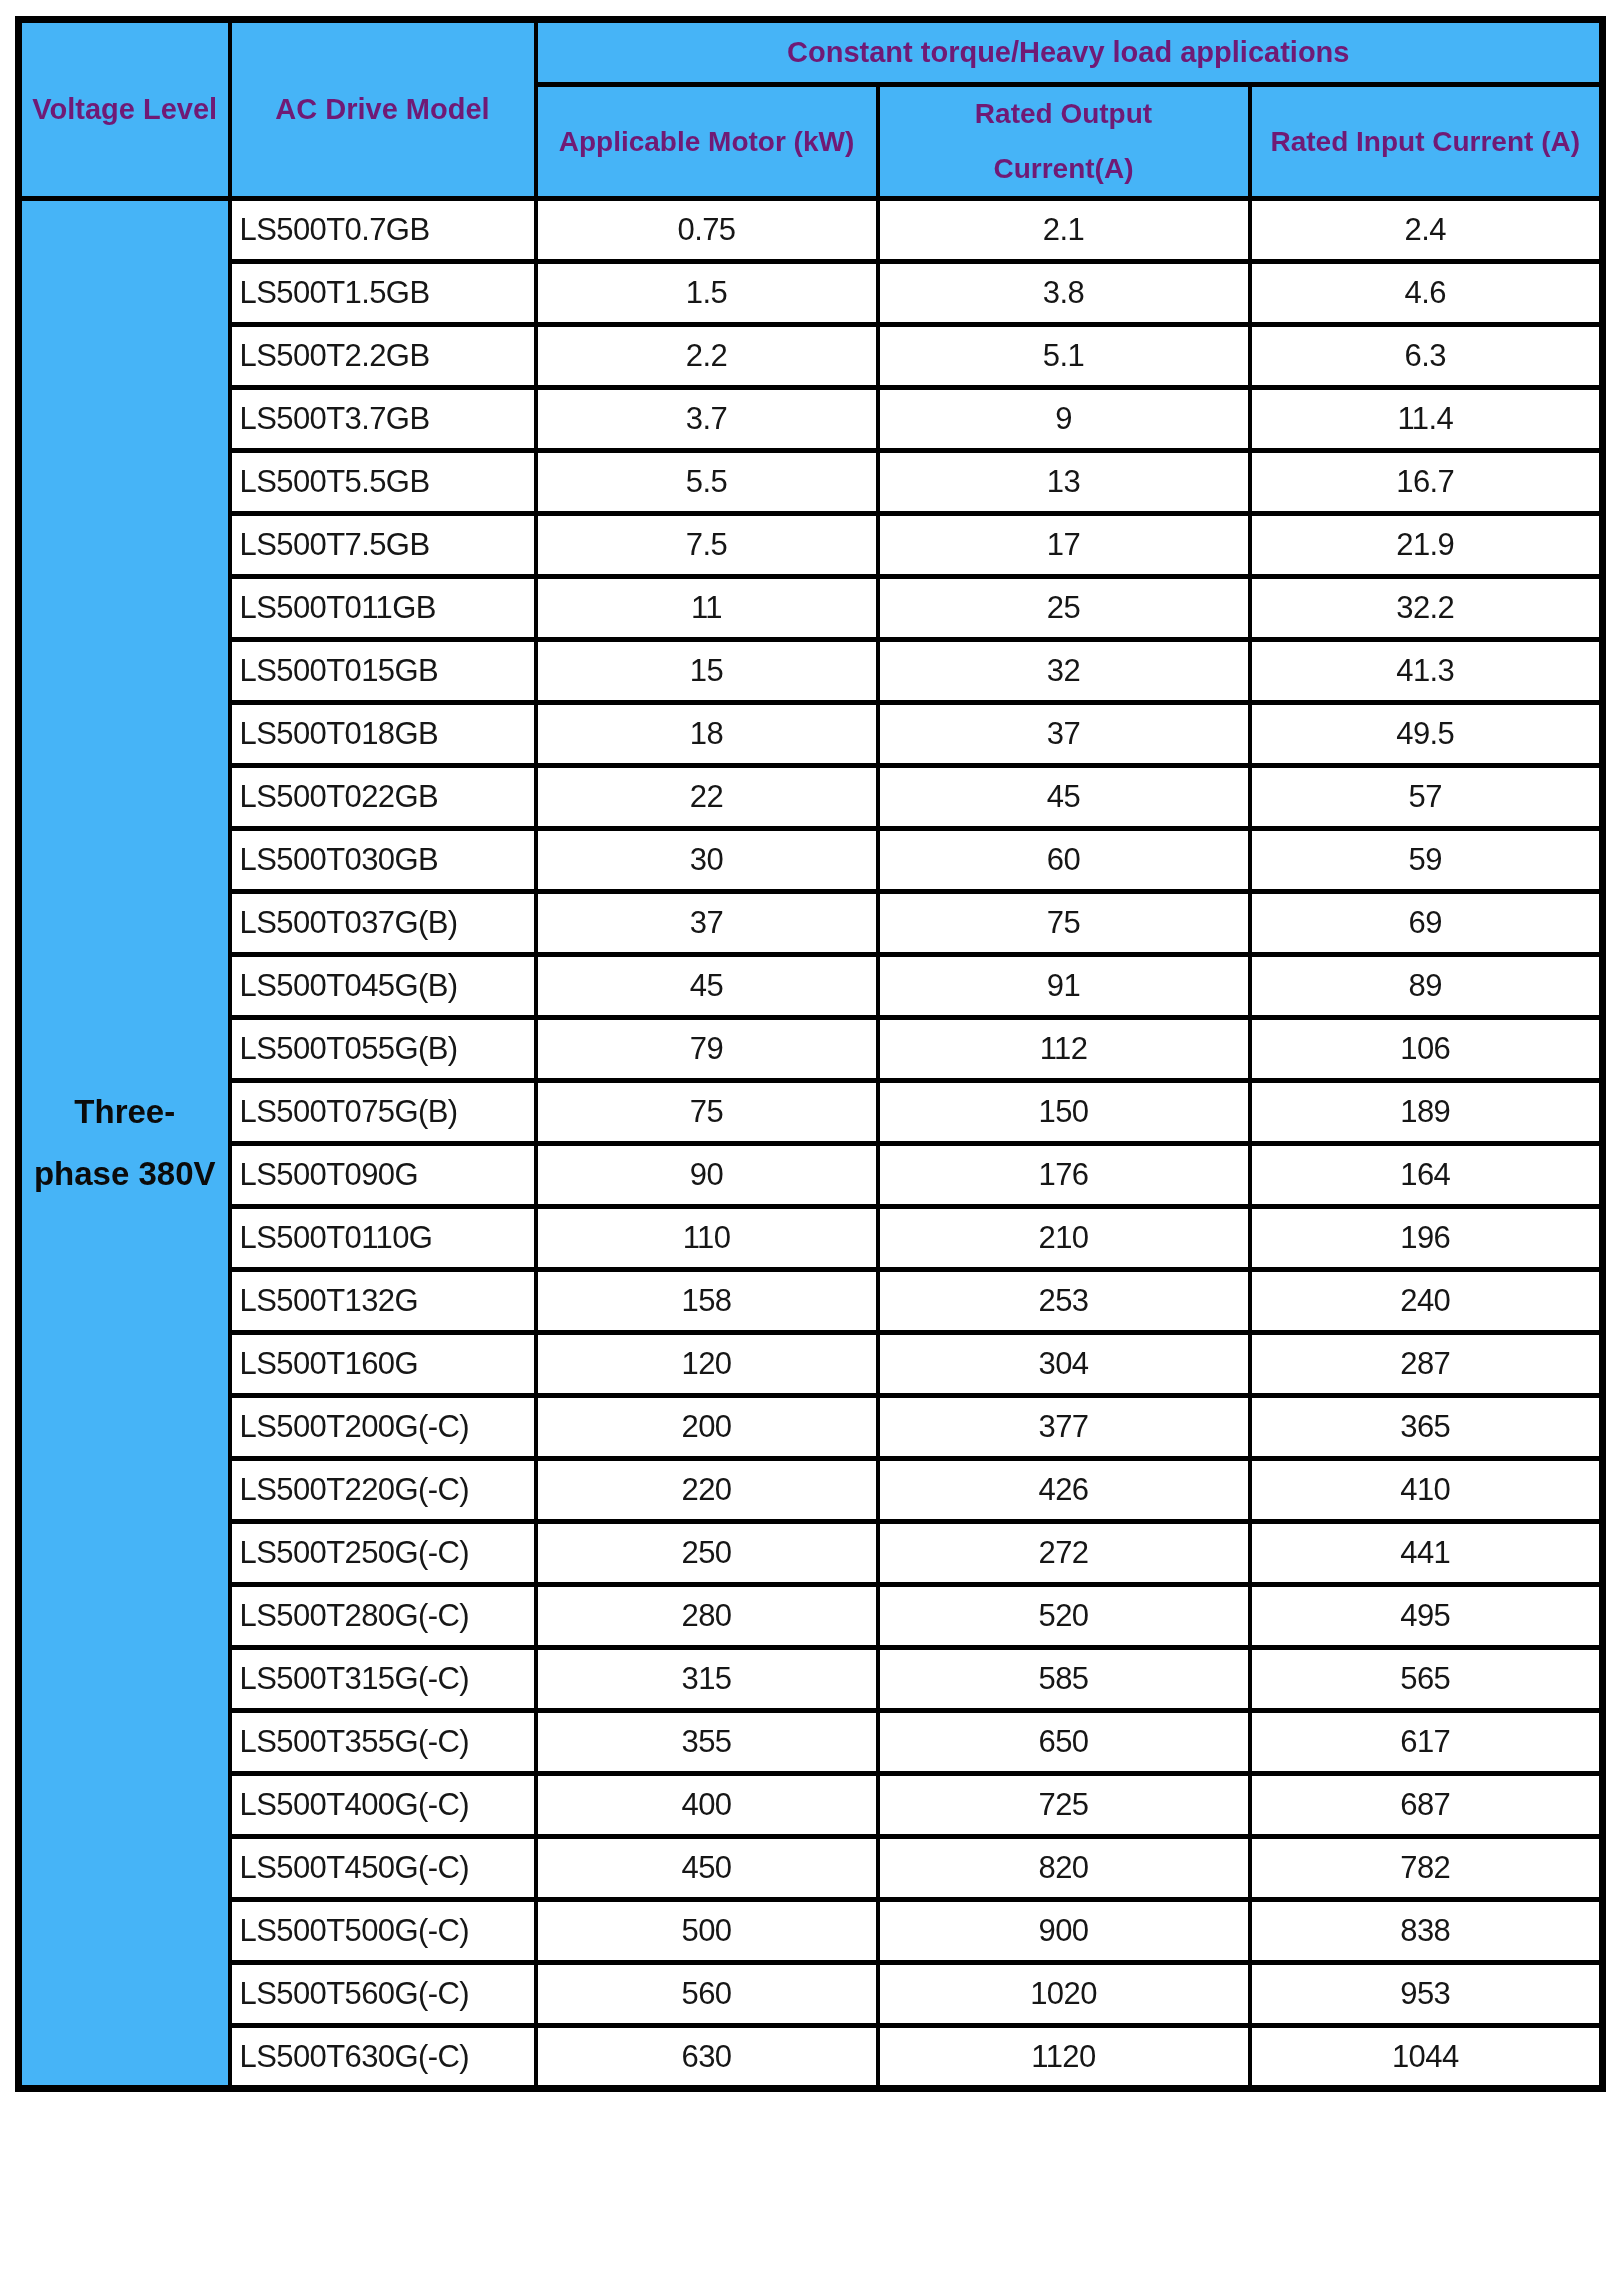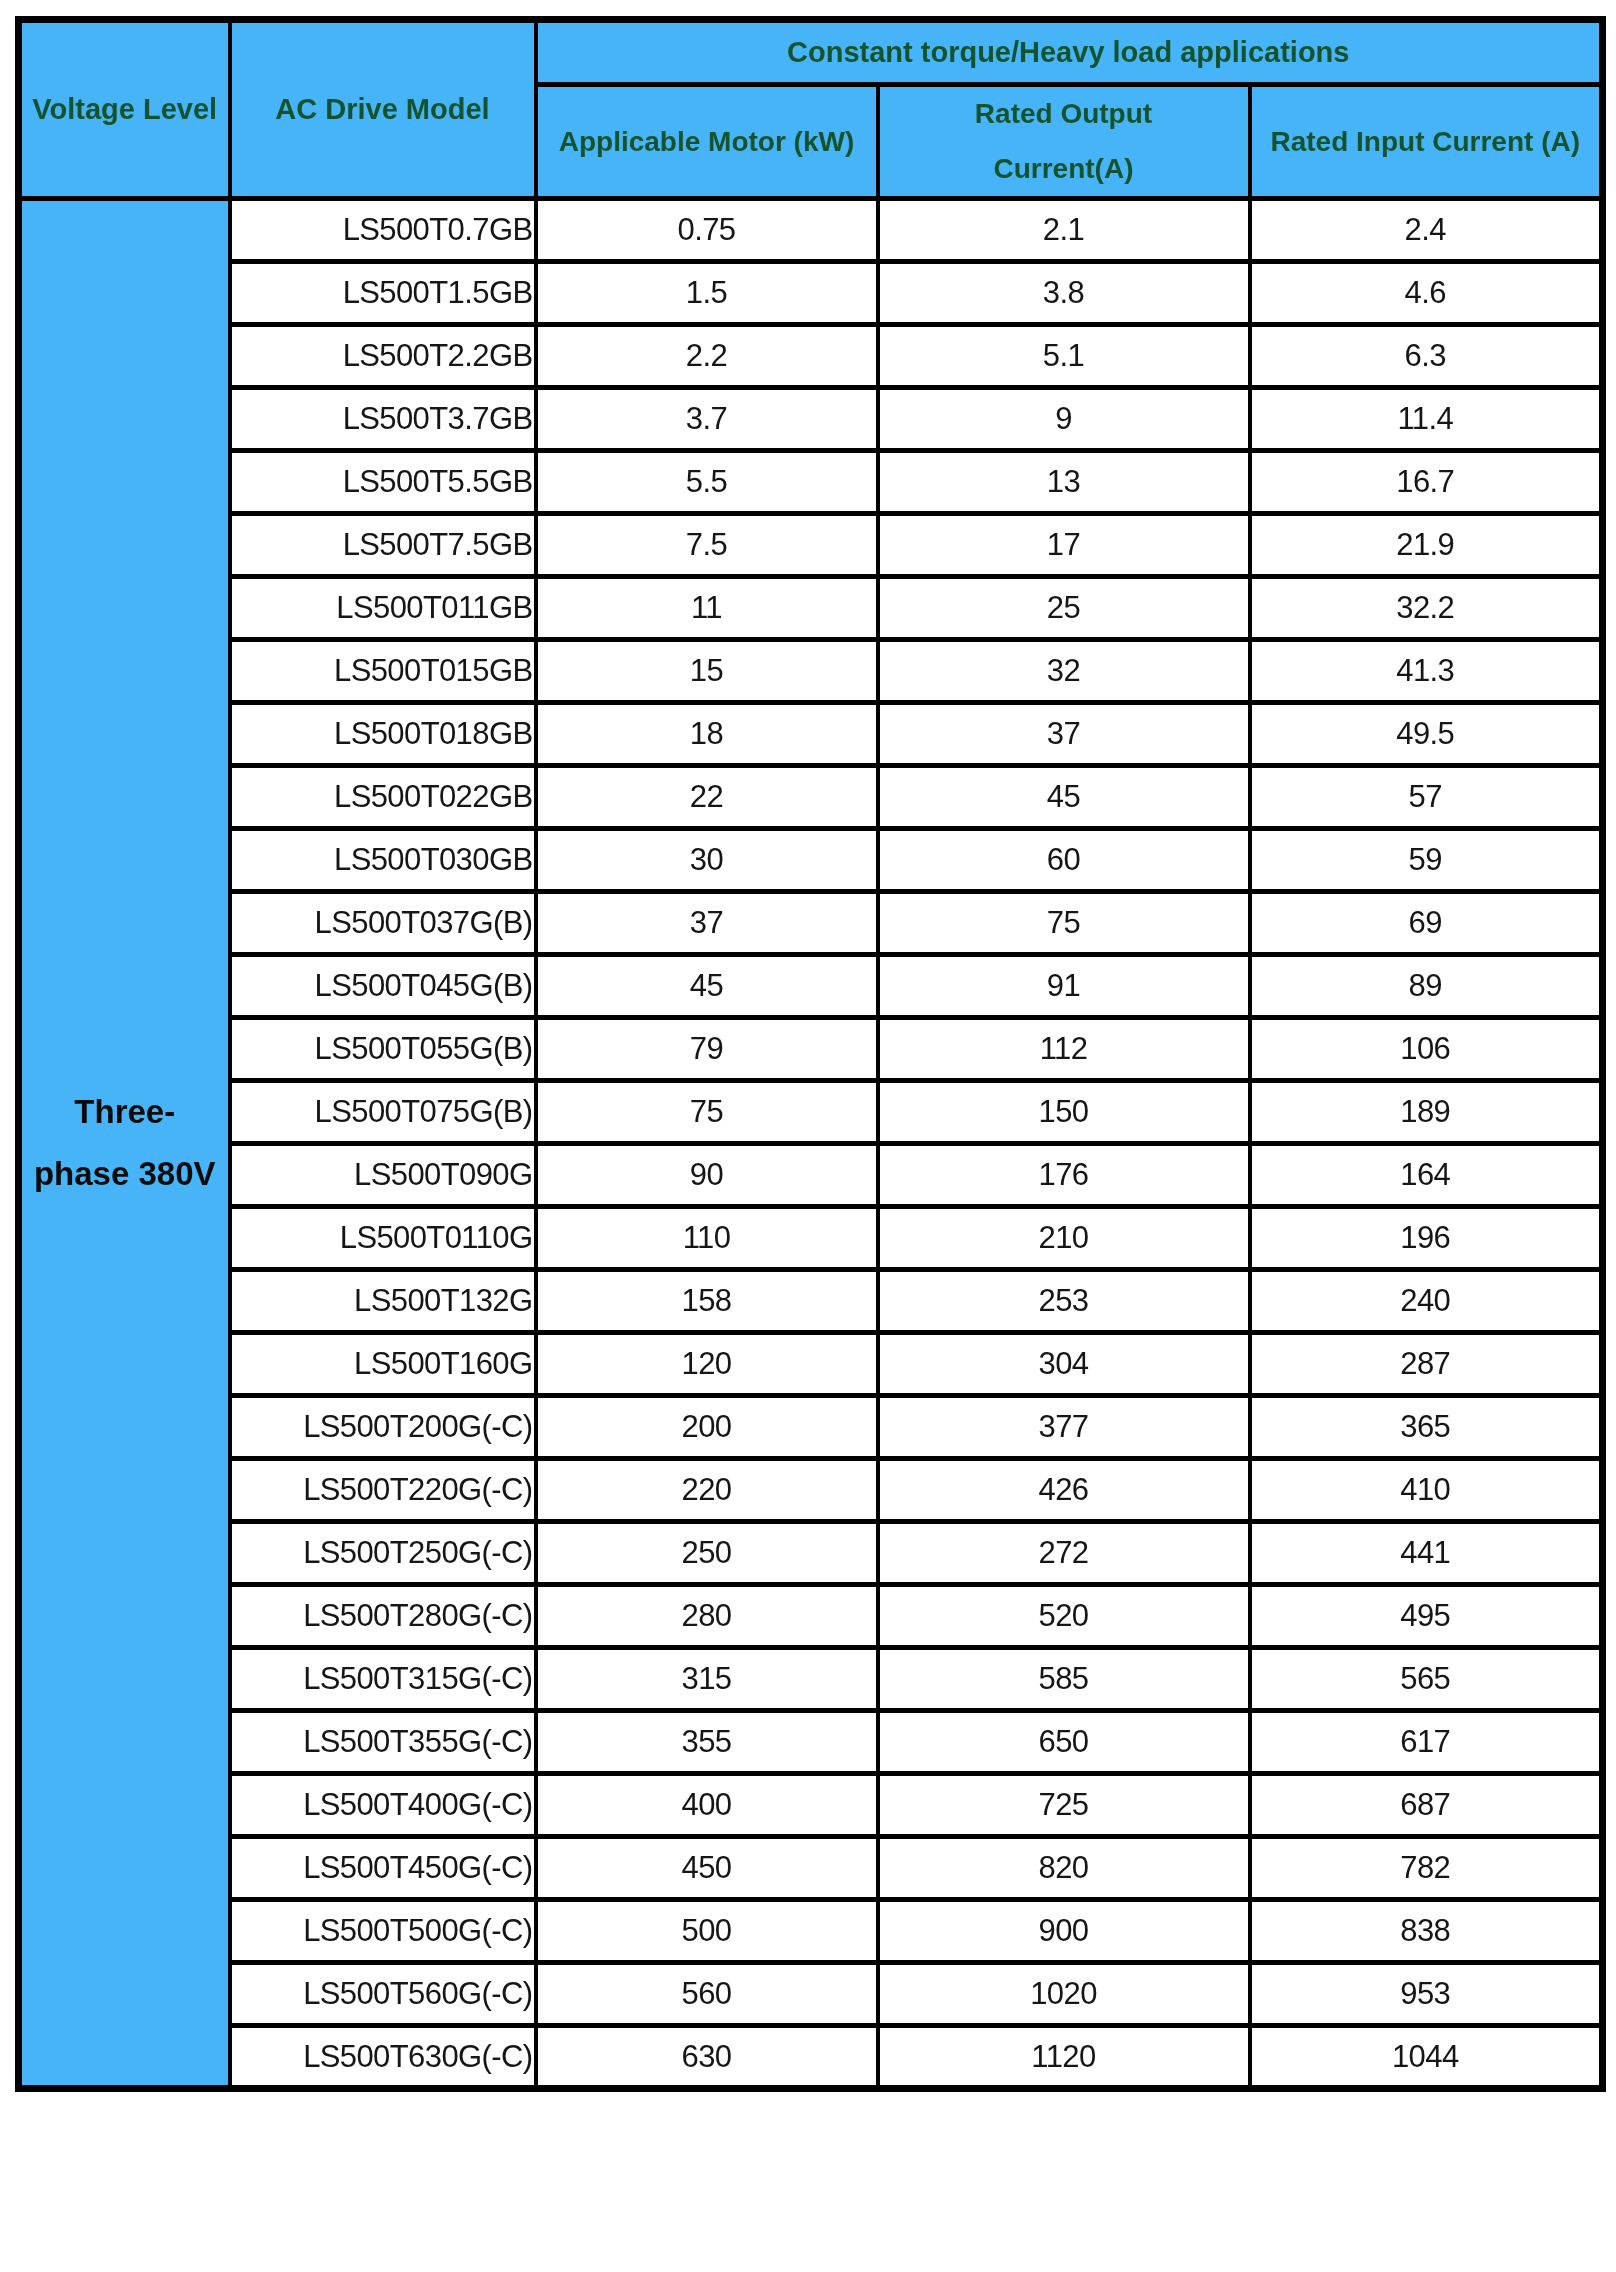--- a/index.html
+++ b/index.html
@@ -39,21 +39,21 @@
     border-right: 4.7px solid var(--border);
     border-top: 5.8px solid var(--border);
     border-bottom: 5.8px solid var(--border);
     vertical-align: middle;
     overflow: hidden;
   }
   thead th {
     background: var(--header-blue);
     font-weight: bold;
     font-size: 29px;
-    color: #14532d;
+    color: #701a75;
     text-align: center;
     letter-spacing: 0px;
     padding: 0 5.8px;
   }
   tr.h1 { height: 65px; }
   tr.h2 { height: 100px; }
   th.sub { font-size: 28px; }
   .wrap2 {
     display: inline-block;
     max-width: 274px;
@@ -61,21 +61,21 @@
   }
   tbody tr { height: 63px; }
   td {
     background: var(--cell-bg);
     font-size: 31px;
     font-weight: 400;
     letter-spacing: -0.6px;
     color: var(--text);
   }
   td.model {
-    text-align: right;
+    text-align: left;
     padding-left: 8.1px;
   }
   td.num {
     text-align: center;
   }
   td.voltage-cell {
     background: var(--header-blue);
     font-weight: bold;
     font-size: 33px;
     letter-spacing: 0px;

